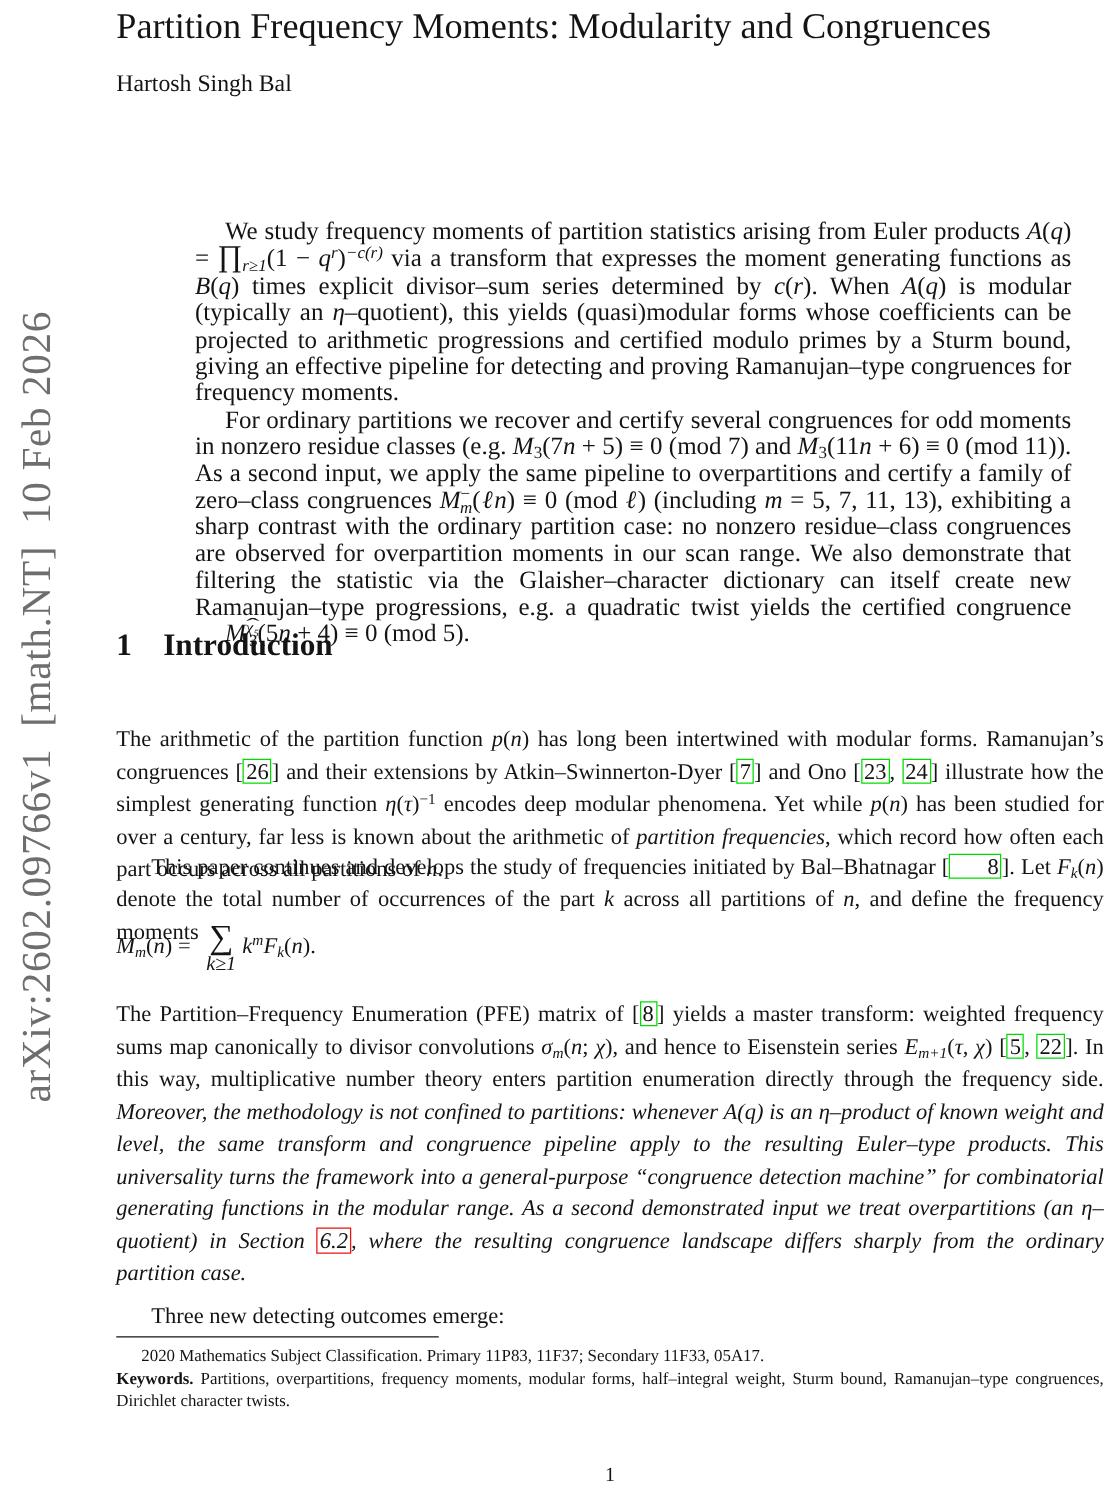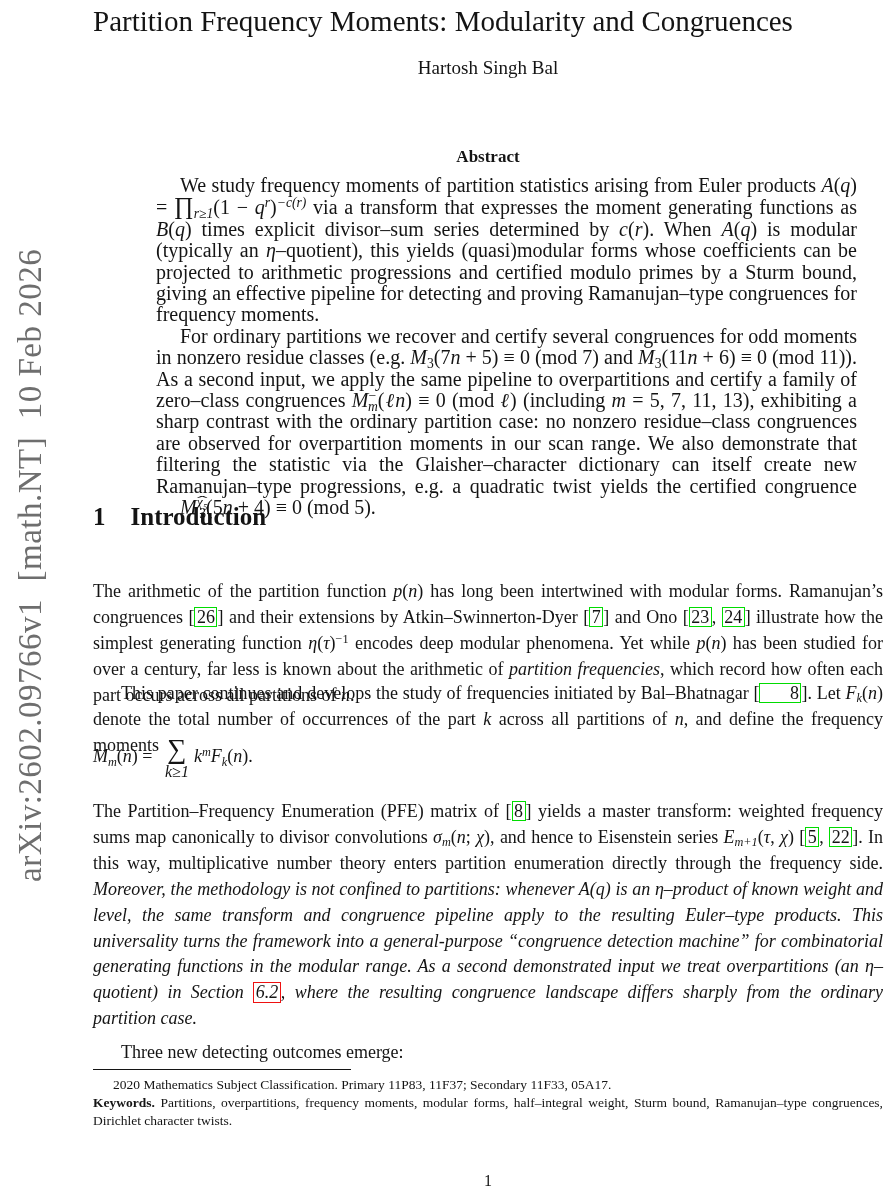--- a/index.html
+++ b/index.html
@@ -24,21 +24,21 @@
     position:absolute; left:12px; top:882px; transform-origin:0 0;
     transform:rotate(-90deg); white-space:pre;
     font-size:33px; color:var(--gray,#6e6e6e); letter-spacing:0.5px;
   }
   .title {
     position:absolute; top:5px; left:93px; width:790px; margin:0;
     font-size:29px; font-weight:normal;
   }
   .author {
     position:absolute; top:57px; left:93px; width:790px;
-    text-align:center; font-size:19px;
+    text-align:left; font-size:19px;
   }
   .abs-head {
     position:absolute; top:147px; left:93px; width:790px;
     text-align:center; font-size:17px; font-weight:bold;
   }
   .abs-body {
     position:absolute; top:175px; left:156px; width:701px;
     font-size:20px; line-height:21.4px; text-align:justify;
   }
   .abs-p { margin:0; text-indent:24px; }
@@ -71,21 +71,20 @@
 </style>
 </head>
 <body>
 
 <div class="page">
   <div class="watermark">arXiv:2602.09766v1  [math.NT]  10 Feb 2026</div>
 
   <h1 class="title">Partition Frequency Moments: Modularity and Congruences</h1>
   <div class="author">Hartosh Singh Bal</div>
 
-  <div class="abs-head">Abstract</div>
   <div class="abs-body">
     <p class="abs-p">We study frequency moments of partition statistics arising from Euler products <span class="it">A</span>(<span class="it">q</span>) = <span class="bigop">∏</span><sub class="it">r≥1</sub>(1 − <span class="it">q</span><sup class="it">r</sup>)<sup class="it">−c(r)</sup> via a transform that expresses the moment generating functions as <span class="it">B</span>(<span class="it">q</span>) times explicit divisor–sum series determined by <span class="it">c</span>(<span class="it">r</span>). When <span class="it">A</span>(<span class="it">q</span>) is modular (typically an <span class="it">η</span>–quotient), this yields (quasi)modular forms whose coefficients can be projected to arithmetic progressions and certified modulo primes by a Sturm bound, giving an effective pipeline for detecting and proving Ramanujan–type congruences for frequency moments.</p>
     <p class="abs-p">For ordinary partitions we recover and certify several congruences for odd moments in nonzero residue classes (e.g. <span class="it">M</span><sub>3</sub>(7<span class="it">n</span> + 5) ≡ 0 (mod 7) and <span class="it">M</span><sub>3</sub>(11<span class="it">n</span> + 6) ≡ 0 (mod 11)). As a second input, we apply the same pipeline to overpartitions and certify a family of zero–class congruences <span class="it">M</span><sup>−</sup><sub class="it pullback">m</sub>(<span class="it">ℓn</span>) ≡ 0 (mod <span class="it">ℓ</span>) (including <span class="it">m</span> = 5, 7, 11, 13), exhibiting a sharp contrast with the ordinary partition case: no nonzero residue–class congruences are observed for overpartition moments in our scan range. We also demonstrate that filtering the statistic via the Glaisher–character dictionary can itself create new Ramanujan–type progressions, e.g. a quadratic twist yields the certified congruence <span class="it hat">M<span class="hatmark">ˆ</span></span><sup class="it">χ₅</sup><sub class="pullback">3</sub>(5<span class="it">n</span> + 4) ≡ 0 (mod 5).</p>
   </div>
 
   <div class="sec-head">
     <span class="sec-num">1</span><span class="sec-title">Introduction</span>
   </div>
 
   <p class="body-p p1">The arithmetic of the partition function <span class="it">p</span>(<span class="it">n</span>) has long been intertwined with modular forms. Ramanujan’s congruences [<span class="boxg">26</span>] and their extensions by Atkin–Swinnerton-Dyer [<span class="boxg">7</span>] and Ono [<span class="boxg">23</span>, <span class="boxg">24</span>] illustrate how the simplest generating function <span class="it">η</span>(<span class="it">τ</span>)<sup>−1</sup> encodes deep modular phenomena. Yet while <span class="it">p</span>(<span class="it">n</span>) has been studied for over a century, far less is known about the arithmetic of <span class="it">partition frequencies</span>, which record how often each part occurs across all partitions of <span class="it">n</span>.</p>

